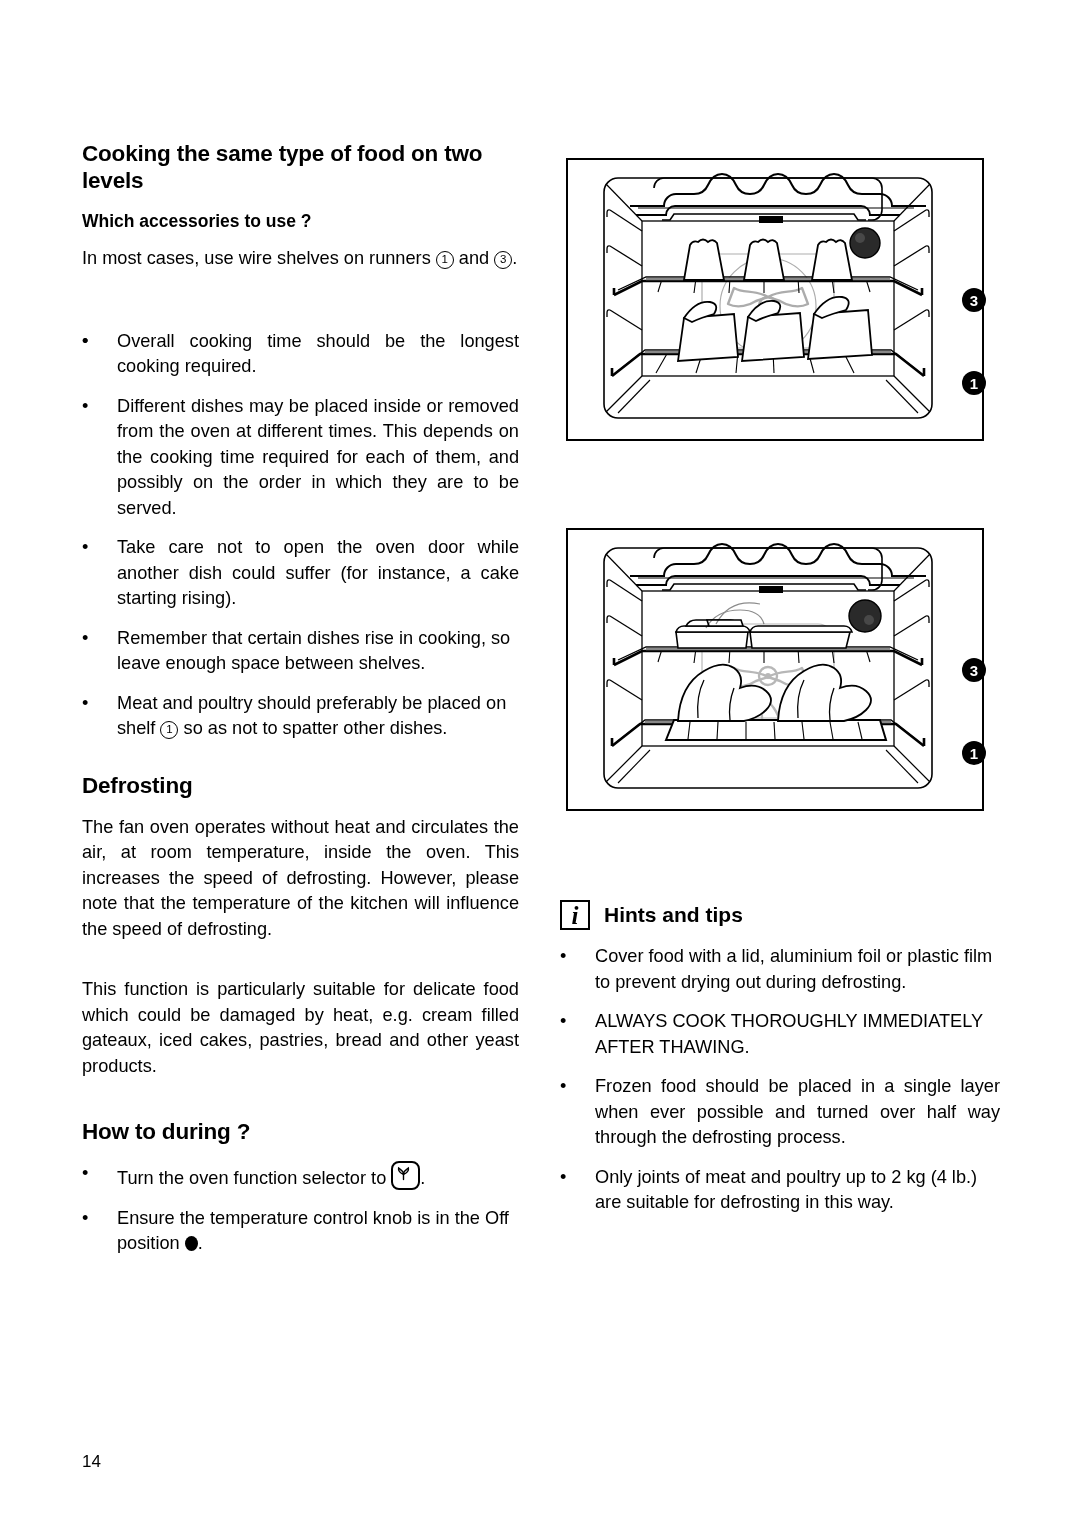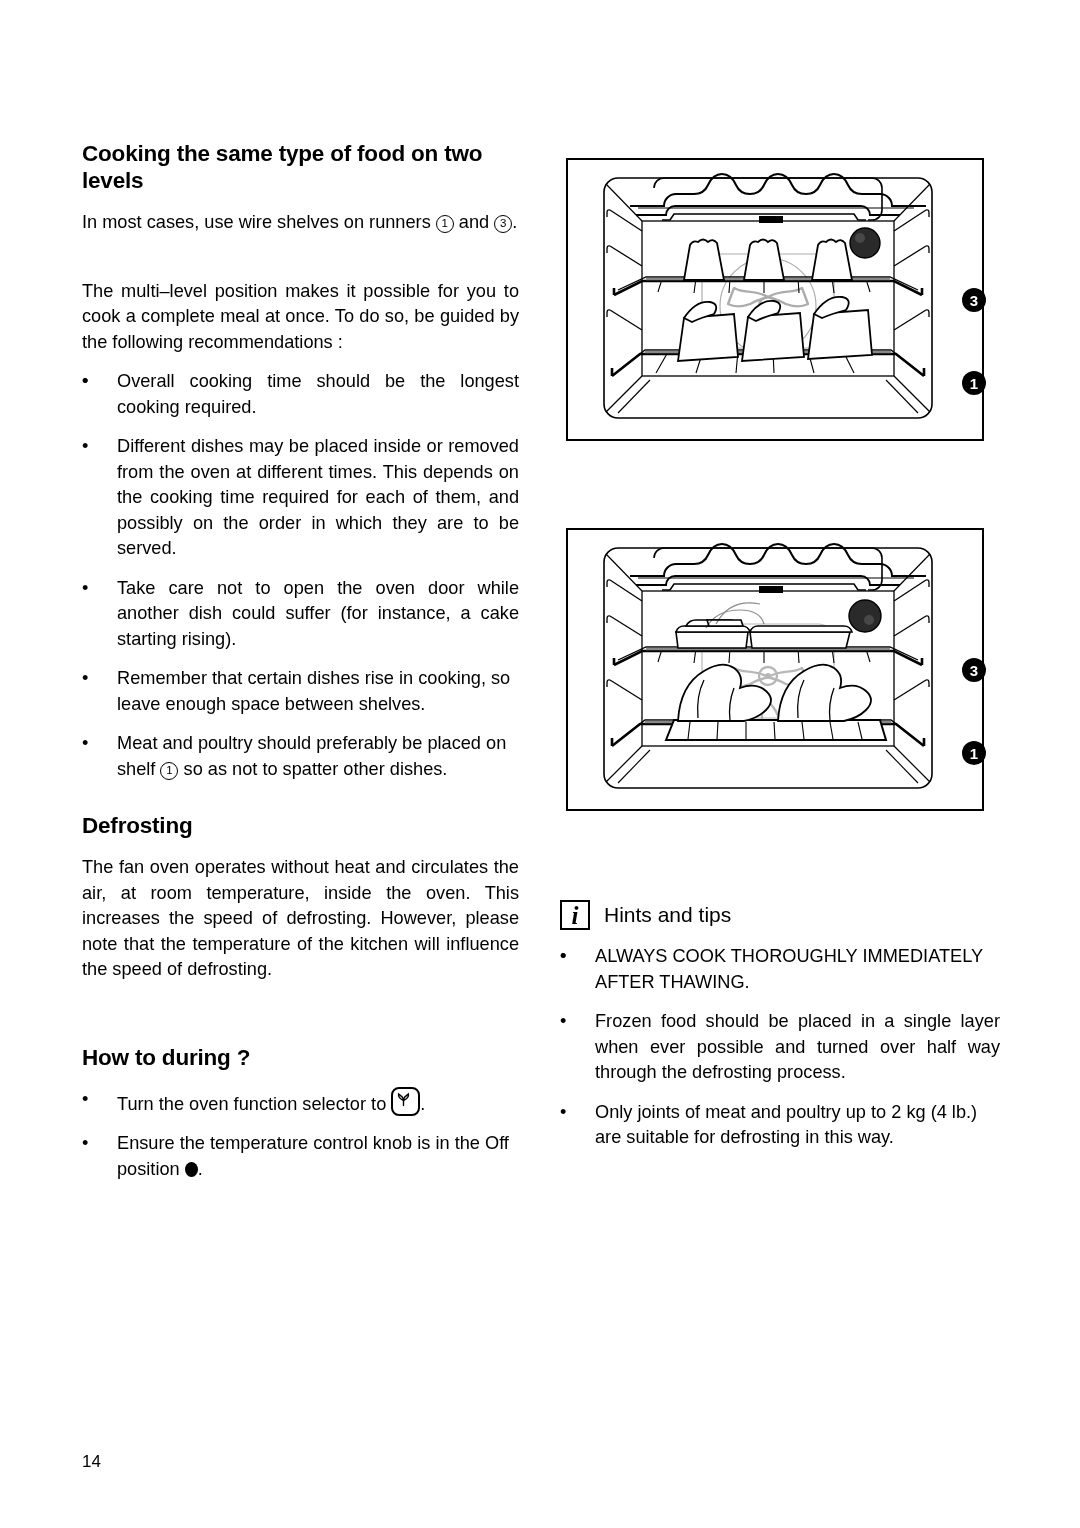--- a/index.html
+++ b/index.html
@@ -78,21 +78,21 @@
 
   
   .tips-head{display:flex;align-items:center;margin:0 0 14px 0;}
   .info-box{
     width:30px;height:30px;border:2.5px solid #000;
     display:flex;align-items:center;justify-content:center;
     font-family:"Liberation Serif", serif;
     font-style:italic;font-weight:bold;font-size:25px;
     line-height:1;margin-right:14px;box-sizing:border-box;
   }
-  .tips-title{font-size:21px;font-weight:normal;text-align:right;}
+  .tips-title{font-size:21px;font-weight:bold;text-align:right;}
 
   
   .fig{position:relative;}
   .fig svg{display:block;}
 
   .badge{
     position:absolute;
     width:24px;height:24px;border-radius:50%;
     background:#000;color:#fff;
     font-size:15px;font-weight:bold;
@@ -112,28 +112,28 @@
 </style>
 </head>
 <body>
 
 <div class="page">
 
   <div class="col-left">
 
     <h1 class="sec">Cooking the same type of food on two levels</h1>
 
+    <h2 class="sub">Which accessories to use ?</h2>
 
     <p class="body nojust"><span>In most cases, use wire shelves on runners </span><span class="circnum">1</span><span> and </span><span class="circnum">3</span><span>.</span></p>
 
 
     <div class="gap-b"></div>
 
 
-    <p class="body">The multi–level position makes it possible for you to cook a complete meal at once. To do so, be guided by the following recommendations :</p>
 
     <ul class="bl">
       <li>
         <span class="bullet">•</span>
       </li>
       <li>
         <span class="bullet">•</span>
         <span>Overall cooking time should be the longest cooking required.</span>
       </li>
       <li>
@@ -154,20 +154,21 @@
     </ul>
 
     <div class="gap-b"></div>
 
     <h1 class="sec">Defrosting</h1>
 
     <p class="body">The fan oven operates without heat and circulates the air, at room temperature, inside the oven. This increases the speed of defrosting. However, please note that the temperature of the kitchen will influence the speed of defrosting.</p>
 
     <div class="gap-a"></div>
 
+    <p class="body">This function is particularly suitable for delicate food which could be damaged by heat, e.g. cream filled gateaux, iced cakes, pastries, bread and other yeast products.</p>
 
     <div class="gap-c"></div>
 
     <h1 class="sec">How to during ?</h1>
 
     <ul class="bl">
       <li class="noj">
         <span class="bullet">•</span><span>Turn the oven function selector to </span><span class="fan-knob"><svg width="17" height="17" viewBox="0 0 17 17">
             <g fill="none" stroke="#000" stroke-width="1.4" stroke-linecap="round">
               <path d="M8.5 9.2 L8.5 14.5"></path>
@@ -436,20 +437,21 @@
 
   <div class="col-right-bottom">
     <div class="tips-head">
       <div class="info-box">i</div>
       <div class="tips-title">Hints and tips</div>
     </div>
 
     <ul class="bl">
       <li class="noj">
         <span class="bullet">•</span>
+        <span>Cover food with a lid, aluminium foil or plastic film to prevent drying out during defrosting.</span>
       </li>
       <li class="noj">
         <span class="bullet">•</span>
         <span>ALWAYS COOK THOROUGHLY IMMEDIATELY AFTER THAWING.</span>
       </li>
       <li>
         <span class="bullet">•</span>
         <span>Frozen food should be placed in a single layer when ever possible and turned over half way through the defrosting process.</span>
       </li>
       <li class="noj">

